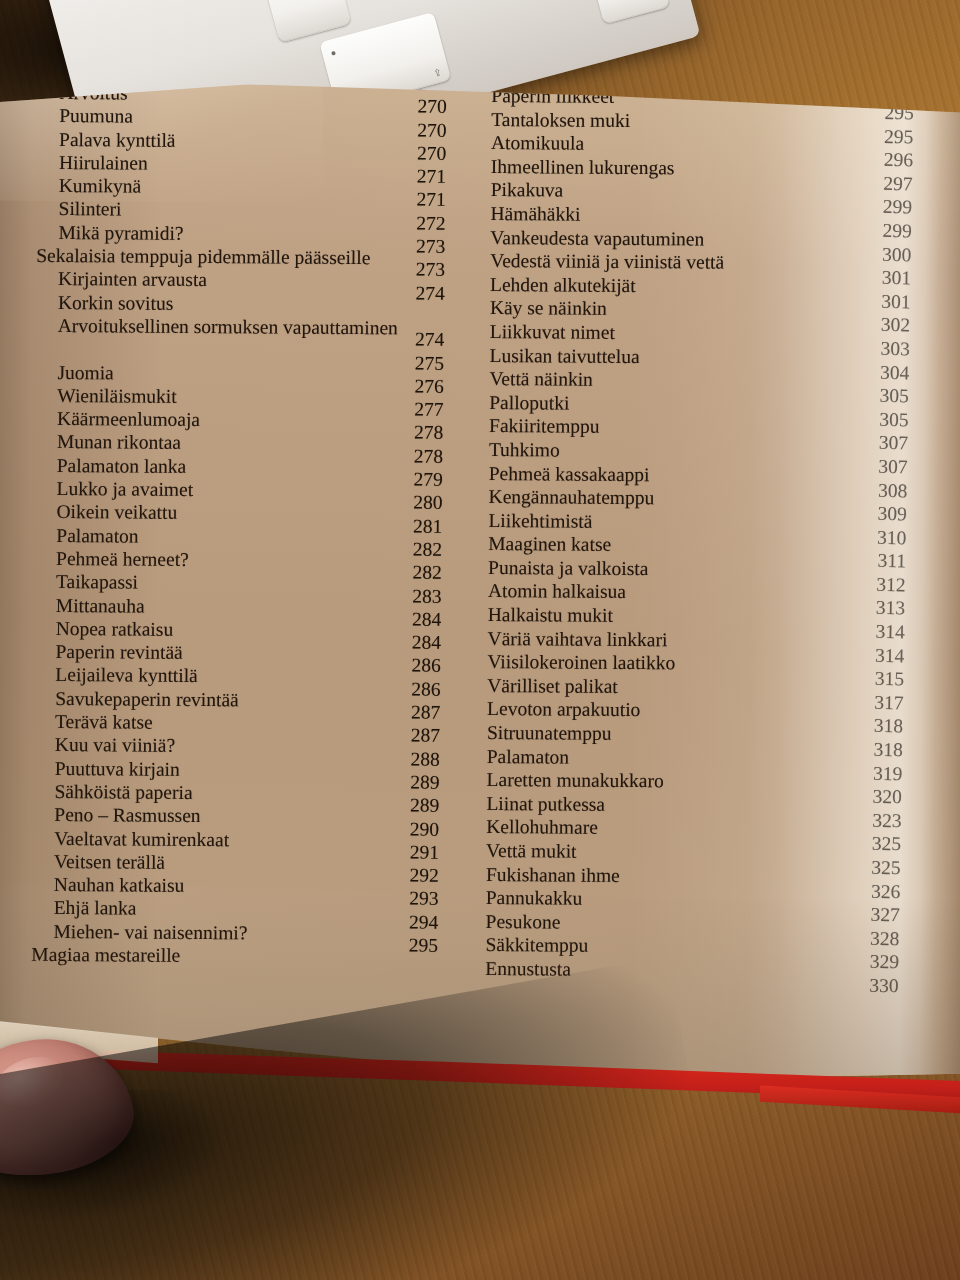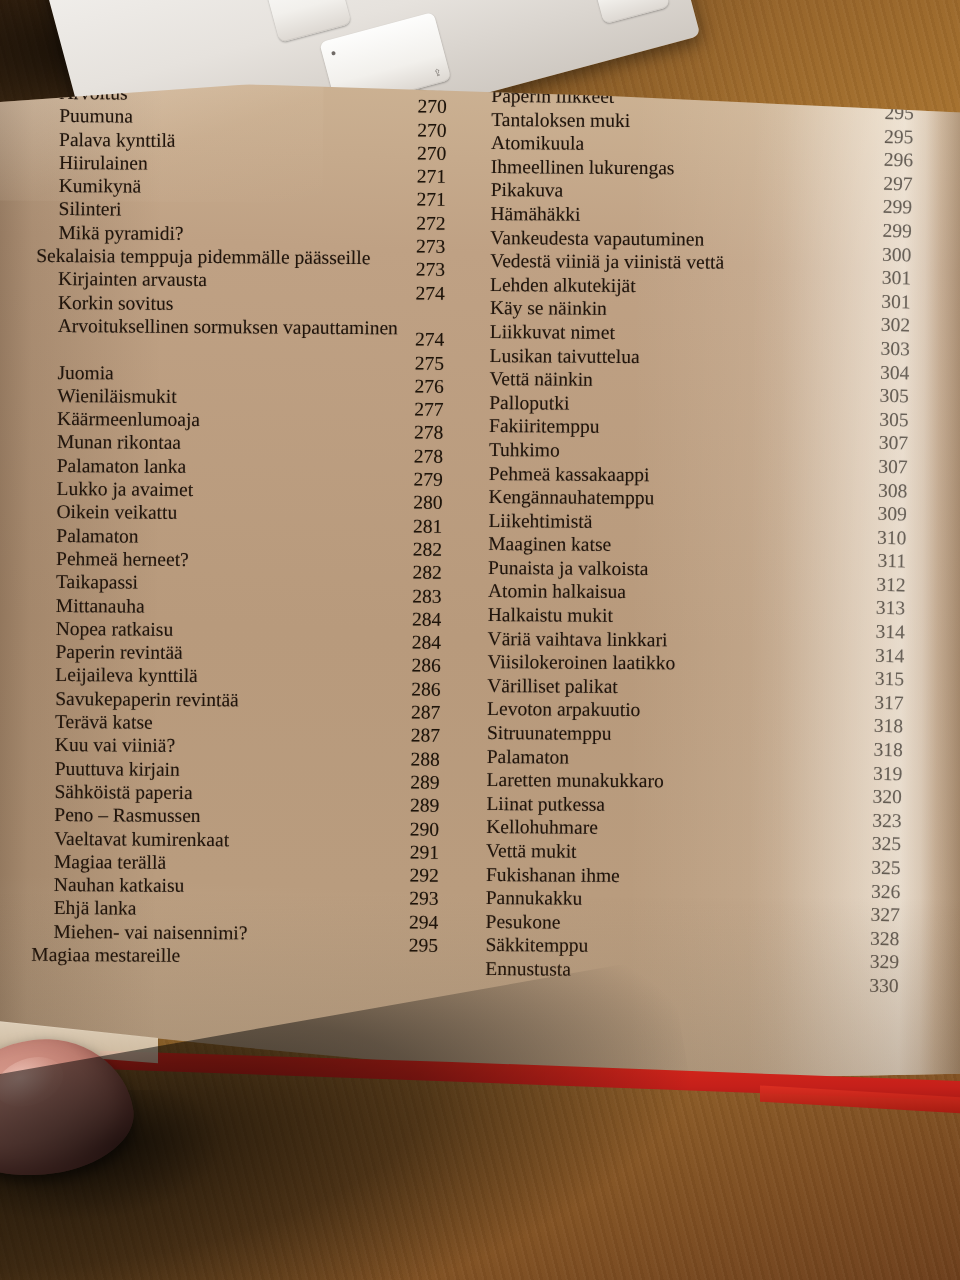--- a/index.html
+++ b/index.html
@@ -278,21 +278,21 @@
         <div class="row">
             <span class="title indent">Sähköistä paperia</span>
           </div>
         <div class="row">
             <span class="title indent">Peno – Rasmussen</span>
           </div>
         <div class="row">
             <span class="title indent">Vaeltavat kumirenkaat</span>
           </div>
         <div class="row">
-            <span class="title indent">Magiaa terällä</span>
+            <span class="title indent">Veitsen terällä</span>
           </div>
         <div class="row">
             <span class="title indent">Nauhan katkaisu</span>
           </div>
         <div class="row">
             <span class="title indent">Ehjä lanka</span>
           </div>
         <div class="row">
             <span class="title indent">Miehen- vai naisennimi?</span>
           </div>

